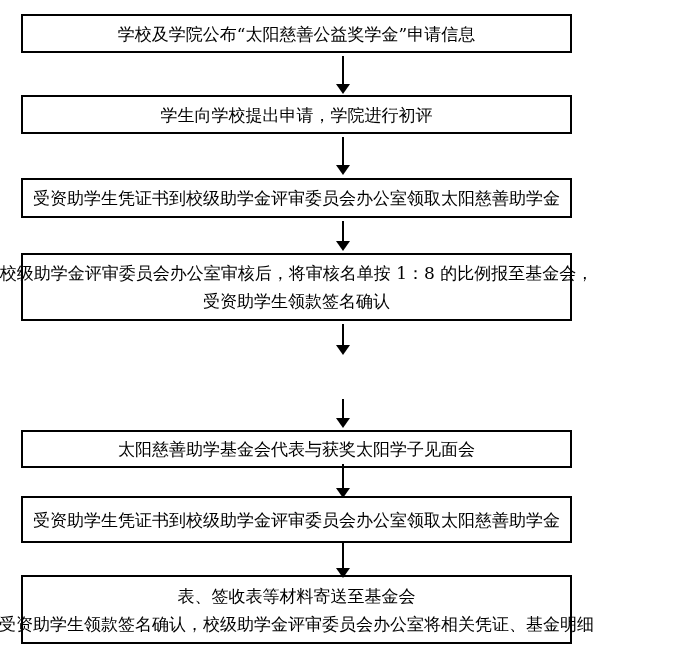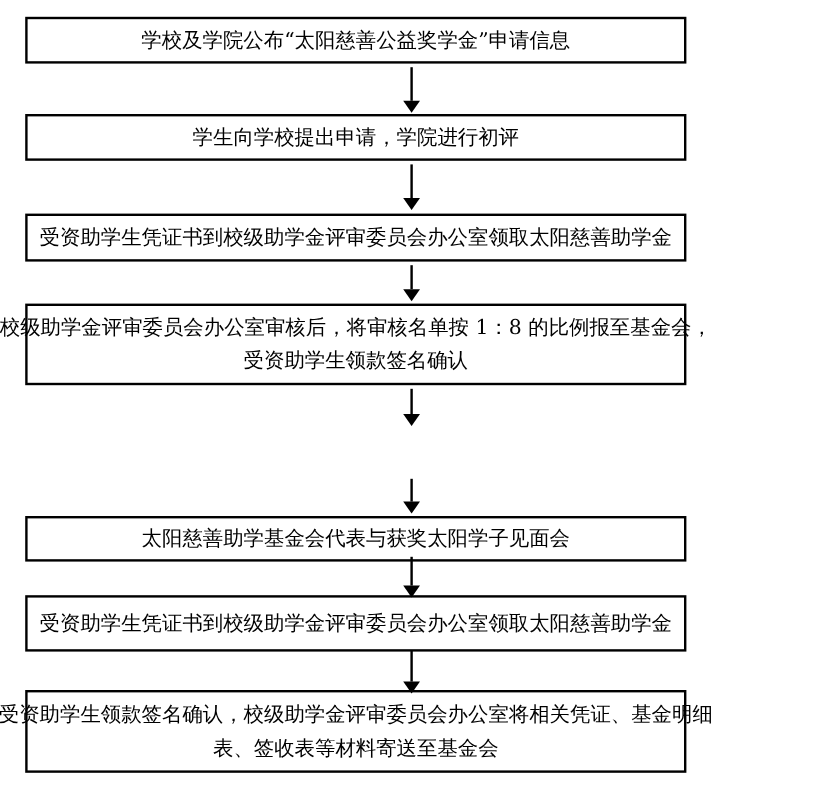--- a/index.html
+++ b/index.html
@@ -118,17 +118,17 @@
   <div class="box" style="top:496px;height:47px">
     <div class="line">受资助学生凭证书到校级助学金评审委员会办公室领取太阳慈善助学金</div>
   </div>
 
   <div class="arrow" style="top:542px;height:36px">
     <div class="shaft"></div>
     <div class="head"></div>
   </div>
 
   <div class="box" style="top:575px;height:69px">
+    <div class="line">表、签收表等材料寄送至基金会</div>
     <div class="line">受资助学生领款签名确认，校级助学金评审委员会办公室将相关凭证、基金明细</div>
-    <div class="line">表、签收表等材料寄送至基金会</div>
   </div>
 
 </div>
 
 </body></html>

